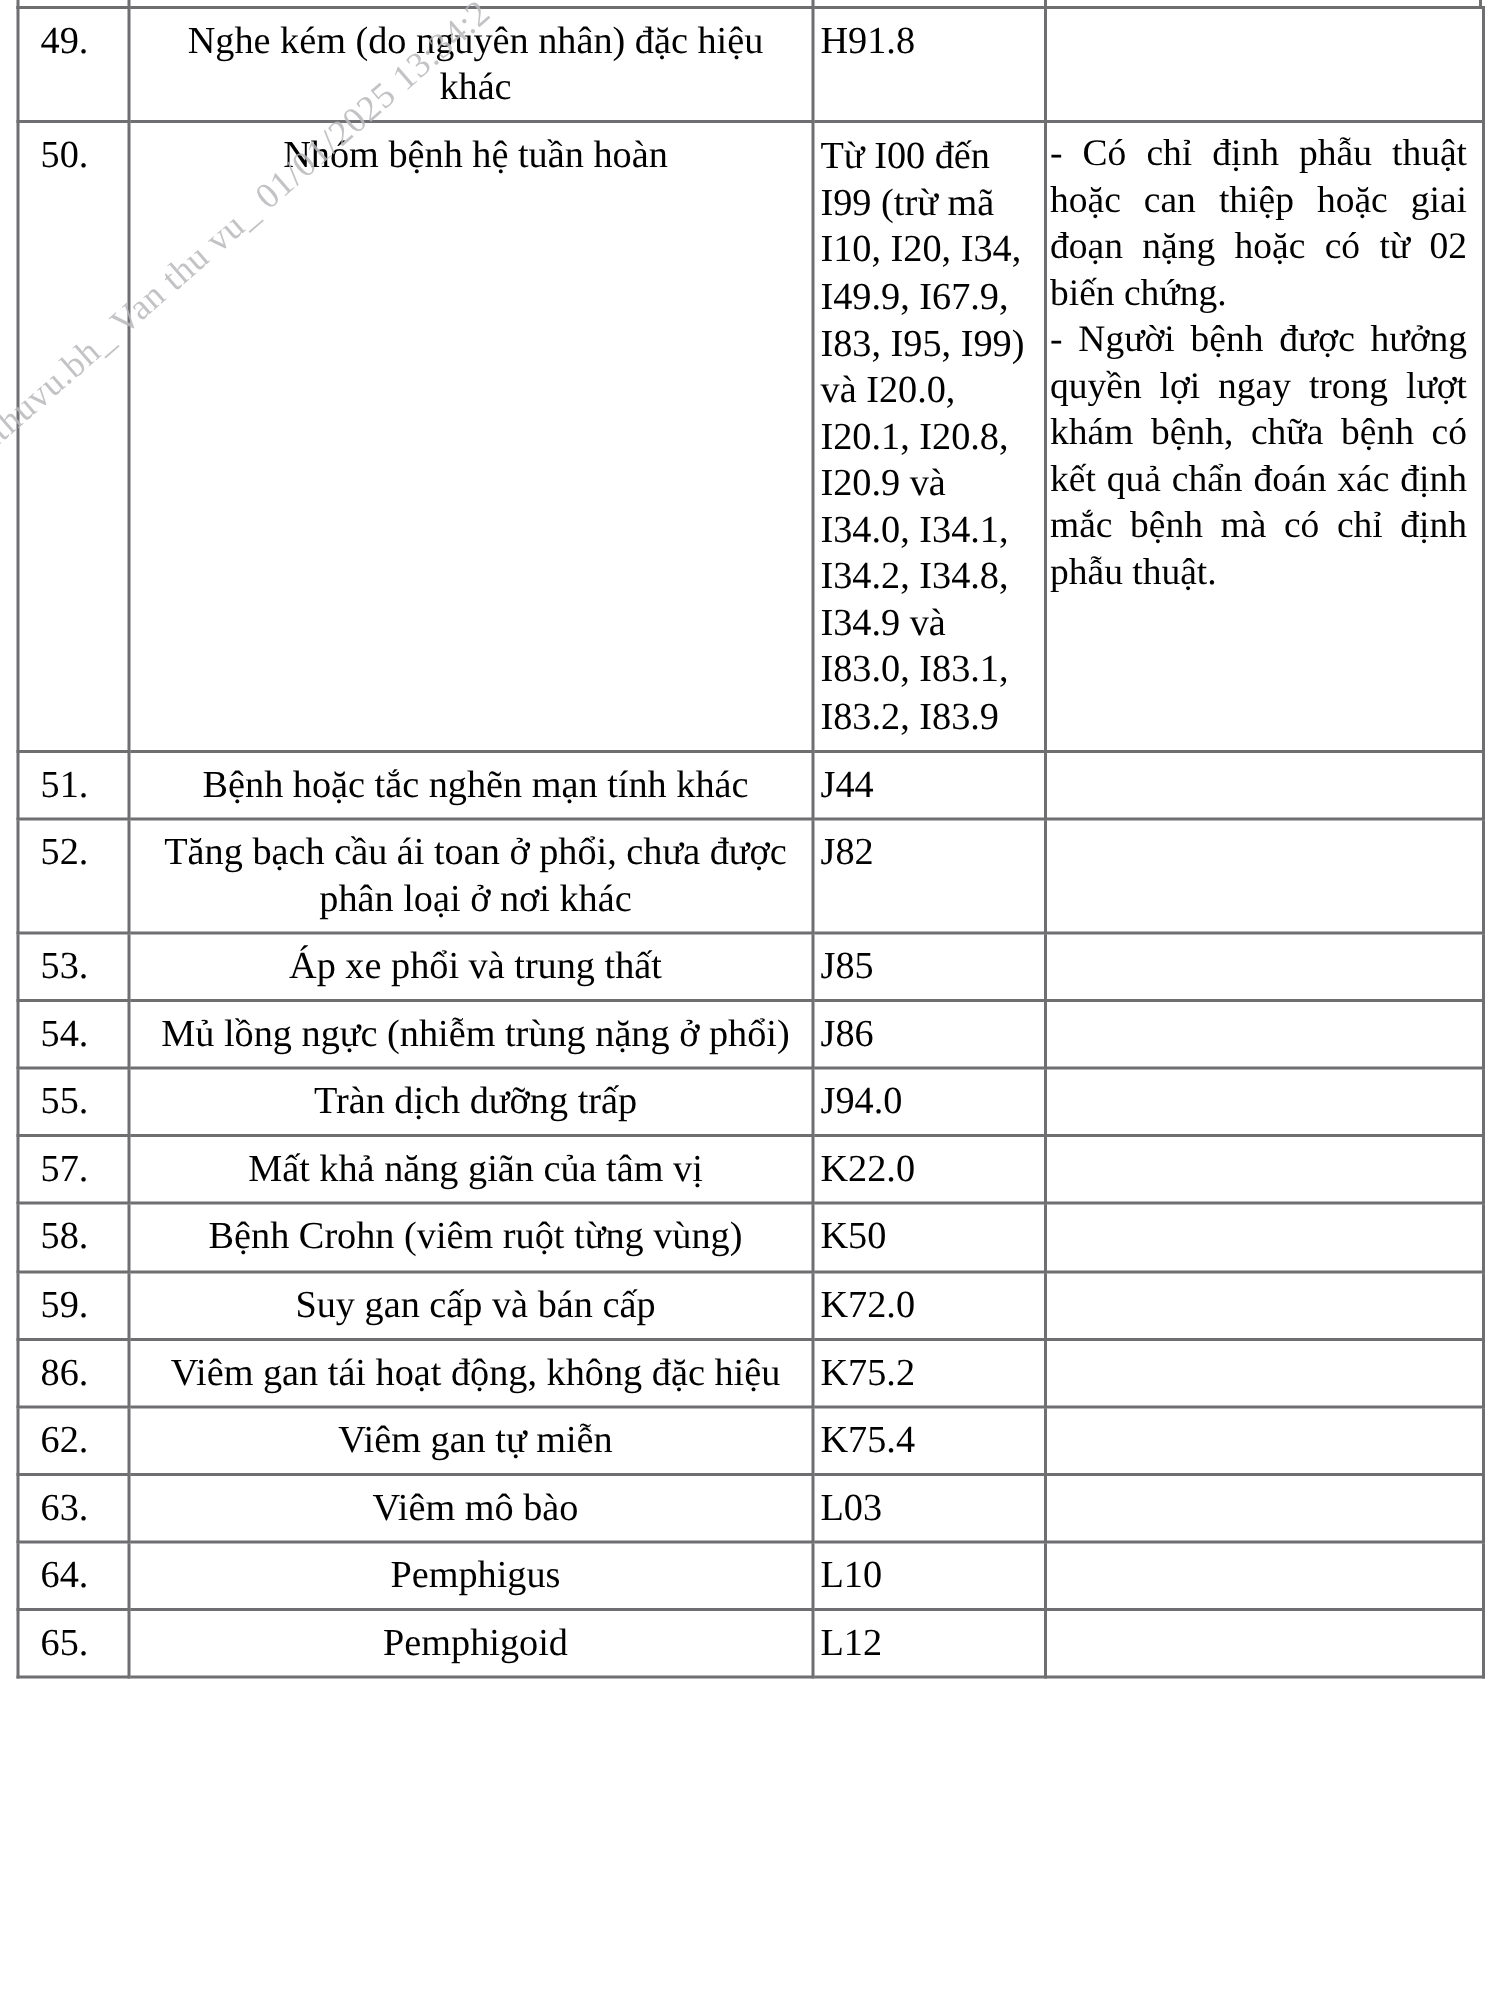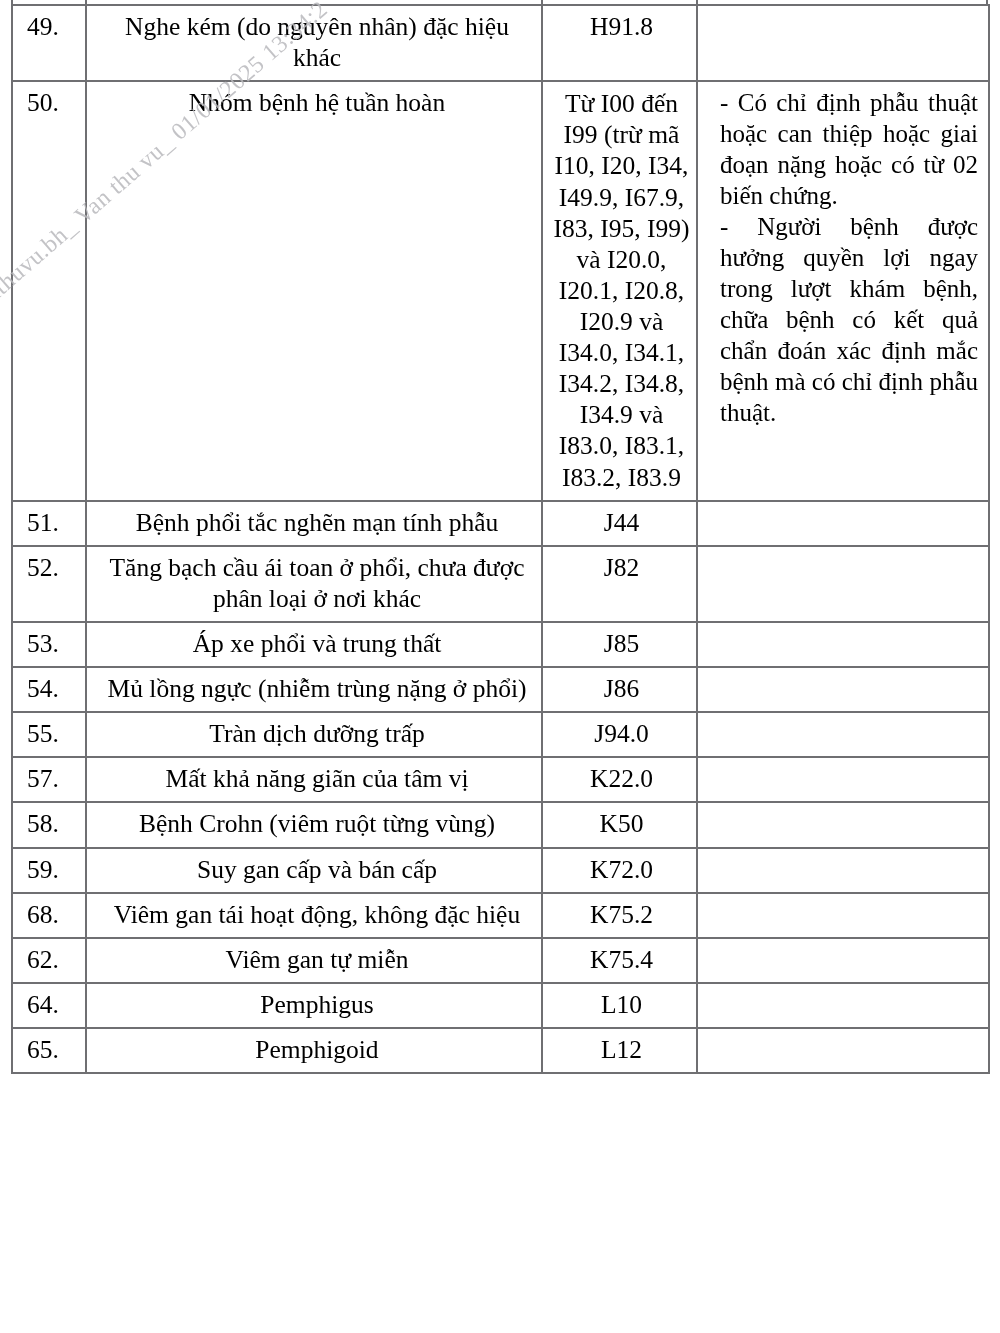--- a/index.html
+++ b/index.html
@@ -94,28 +94,27 @@
     text-align: left;
     padding-left: 14px;
     white-space: nowrap;
   }
   .cell.name {
     text-align: center;
     padding-left: 12px;
     padding-right: 6px;
   }
   .cell.code {
-    text-align: center;
     padding-left: 4px;
     padding-right: 0;
   }
   .cell.note {
     text-align: justify;
     text-justify: inter-word;
-    padding-left: 22px;
+    padding-left: 2px;
     padding-right: 10px;
     font-size: 25px;
     line-height: 1.24;
   }
   .cell.note p {
     margin: 0;
   }
   .cell.empty { min-height: 10px; }
 
   .tall-code {
@@ -175,21 +174,21 @@
             <p>- Người bệnh được hưởng quyền lợi ngay trong lượt khám bệnh, chữa bệnh có kết quả chẩn đoán xác định mắc bệnh mà có chỉ định phẫu thuật.</p>
           </div>
         </td>
       </tr>
 
       <tr>
         <td>
             <div class="cell no">51.</div>
           </td>
         <td>
-            <div class="cell name">Bệnh phổi tắc nghẽn mạn tính phẫu</div>
+            <div class="cell name">Bệnh hoặc tắc nghẽn mạn tính khác</div>
           </td>
         <td>
             <div class="cell code">J44</div>
           </td>
         <td>
             <div class="cell note empty"></div>
           </td>
       </tr>
 
       <tr>
@@ -294,21 +293,21 @@
             <div class="cell code">K72.0</div>
           </td>
         <td>
             <div class="cell note empty"></div>
           </td>
       </tr>
 
 
       <tr>
         <td>
-            <div class="cell no">68.</div>
+            <div class="cell no">86.</div>
           </td>
         <td>
             <div class="cell name">Viêm gan tái hoạt động, không đặc hiệu</div>
           </td>
         <td>
             <div class="cell code">K75.2</div>
           </td>
         <td>
             <div class="cell note empty"></div>
           </td>
@@ -322,20 +321,34 @@
             <div class="cell name">Viêm gan tự miễn</div>
           </td>
         <td>
             <div class="cell code">K75.4</div>
           </td>
         <td>
             <div class="cell note empty"></div>
           </td>
       </tr>
 
+      <tr>
+        <td>
+            <div class="cell no">63.</div>
+          </td>
+        <td>
+            <div class="cell name">Viêm mô bào</div>
+          </td>
+        <td>
+            <div class="cell code">L03</div>
+          </td>
+        <td>
+            <div class="cell note empty"></div>
+          </td>
+      </tr>
 
       <tr>
         <td>
             <div class="cell no">64.</div>
           </td>
         <td>
             <div class="cell name">Pemphigus</div>
           </td>
         <td>
             <div class="cell code">L10</div>

